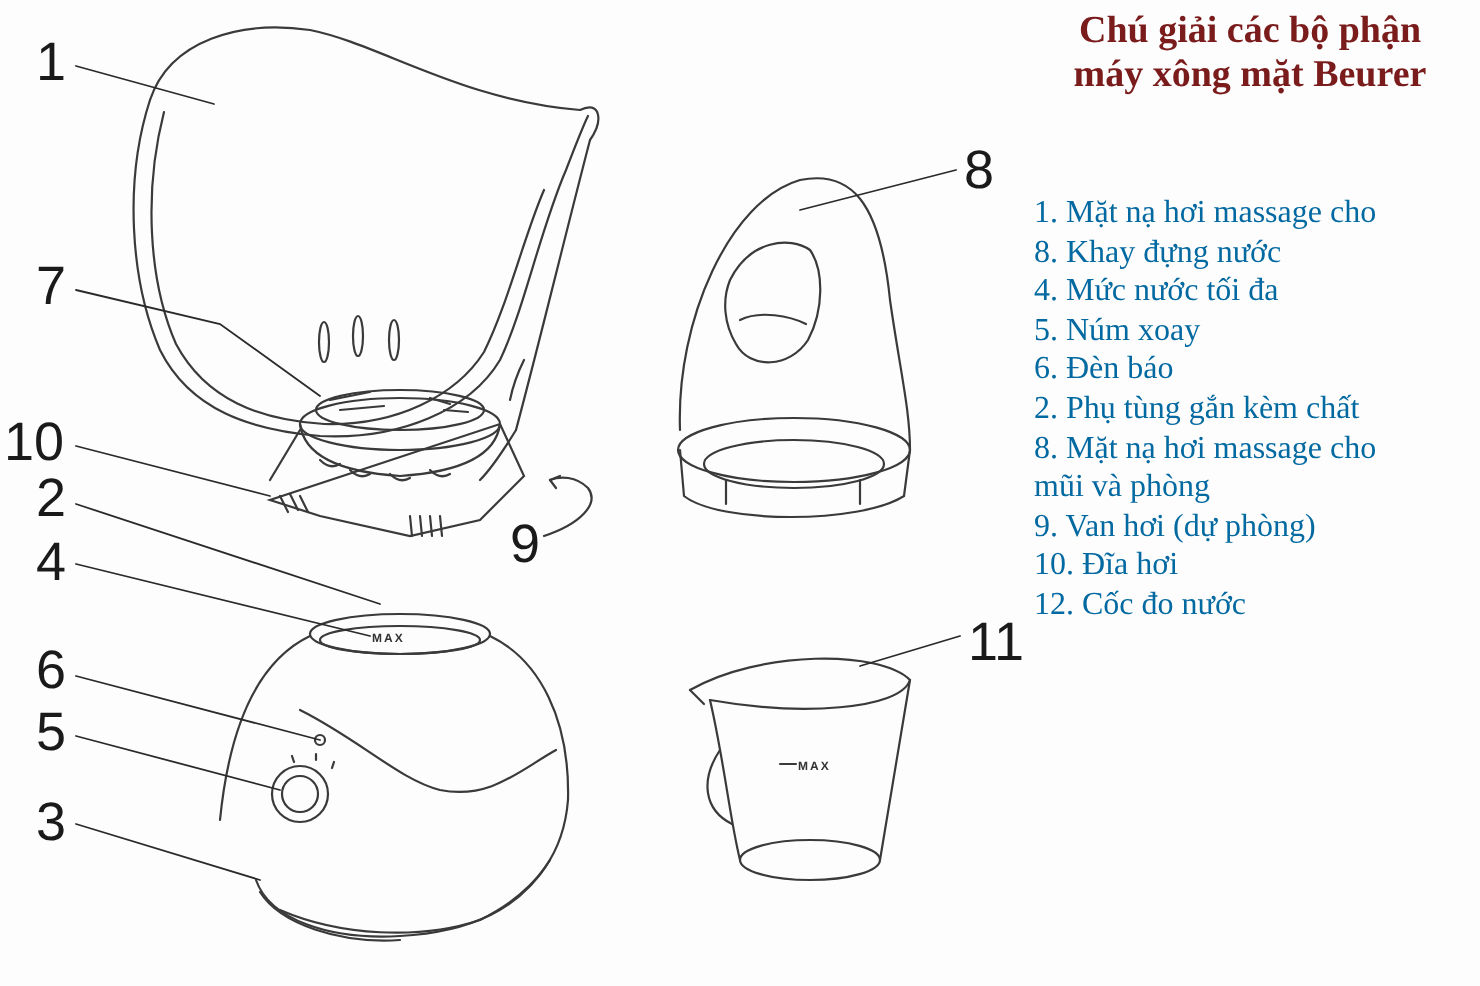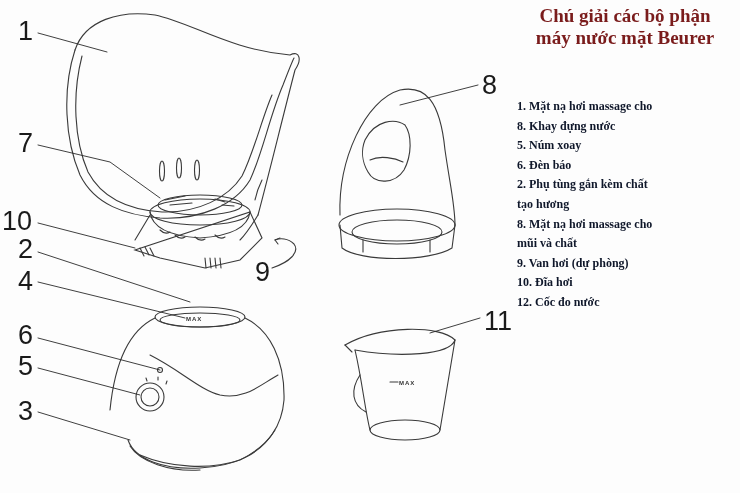--- a/index.html
+++ b/index.html
@@ -7,22 +7,22 @@
   svg.diagram { position:absolute; left:0; top:0; }
   .callout { font-family:"Liberation Sans", sans-serif; font-size:27px; fill:#1a1a1a; }
   .tiny { font-family:"Liberation Sans", sans-serif; font-size:6px; fill:#333; font-weight:bold; letter-spacing:1px; }
   .title {
     position:absolute; left:512px; top:5px; width:226px;
     font-family:"Liberation Serif", serif; font-weight:bold; font-size:19px;
     line-height:22px; color:#7a1c1c; text-align:center;
   }
   .legend {
     position:absolute; left:517px; top:97px; width:222px; margin:0; padding:0; list-style:none;
-    font-family:"Liberation Serif", serif; font-weight:bold; font-size:12px;
-    line-height:19.6px; color:#0f172a;
+    font-family:"Liberation Serif", serif; font-weight:normal; font-size:16px;
+    line-height:19.6px; color:#0369a1;
   }
   .legend li { margin:0; padding:0; }
 </style>
 </head>
 <body>
 
 <div class="canvas">
 
   <svg class="diagram" width="740" height="493" viewBox="0 0 740 493">
     <g fill="none" stroke="#3a3a3a" stroke-width="1.1" stroke-linecap="round">
@@ -116,35 +116,35 @@
     <text class="callout" x="18" y="344">6</text>
     <text class="callout" x="18" y="375">5</text>
     <text class="callout" x="18" y="420">3</text>
     <text class="callout" x="255" y="281">9</text>
     <text class="callout" x="482" y="94">8</text>
     <text class="callout" x="484" y="330">11</text>
   </svg>
 
   <div class="title">
     <div>Chú giải các bộ phận</div>
-    <div>máy nước mặt Beurer</div>
+    <div>máy xông mặt Beurer</div>
   </div>
 
   <ul class="legend">
     <li>
       <div>1. Mặt nạ hơi massage cho</div>
     </li>
     <li>8. Khay đựng nước</li>
+    <li>4. Mức nước tối đa</li>
     <li>5. Núm xoay</li>
     <li>6.  Đèn báo</li>
     <li>
       <div>2. Phụ tùng gắn kèm chất</div>
-      <div>tạo hương</div>
     </li>
     <li>
       <div>8. Mặt nạ hơi massage cho</div>
-      <div>mũi và chất</div>
+      <div>mũi và phòng</div>
     </li>
     <li>9. Van hơi (dự phòng)</li>
     <li>10. Đĩa hơi</li>
     <li>12. Cốc đo nước</li>
   </ul>
 </div>
 
 </body></html>

